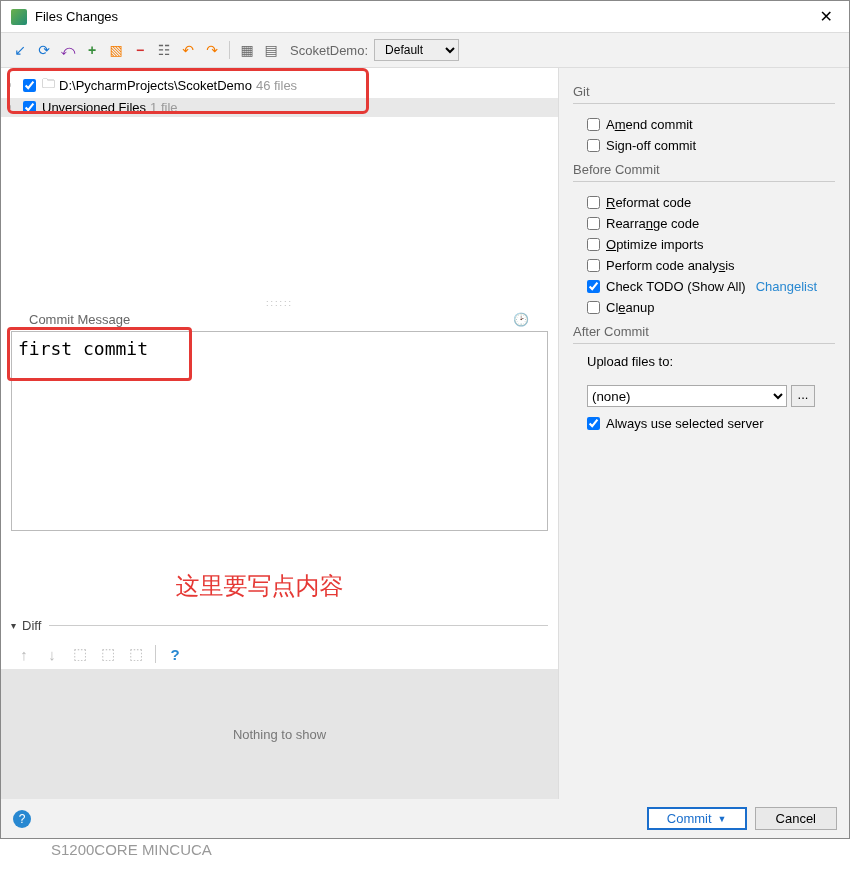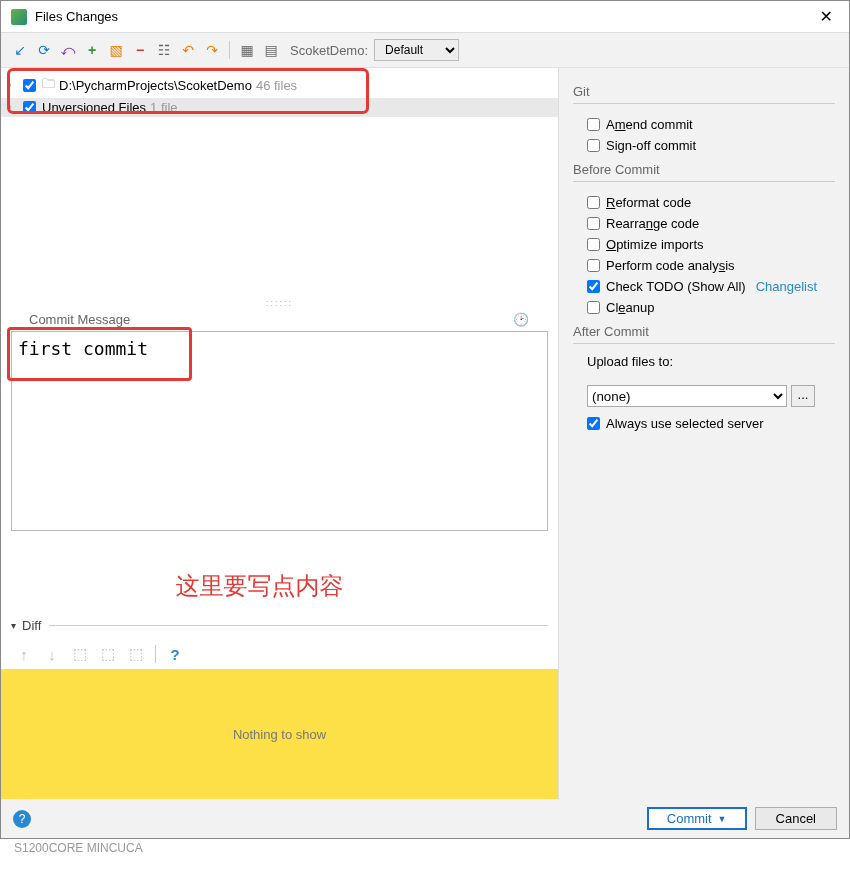--- a/index.html
+++ b/index.html
@@ -34,38 +34,38 @@
   .msg-head .hist { color:#999; cursor:pointer; }
   .msg-area { padding:0 10px 10px 10px; position:relative; }
   .msg-area textarea { width:100%; height:200px; border:1px solid #bbb; resize:none; padding:6px; font-family: Consolas, monospace; font-size:18px; }
   .red-msg-box { position:absolute; top:-4px; left:6px; width:185px; height:54px; border:3px solid #e53935; border-radius:4px; pointer-events:none; }
   .annotation { color:#e53935; font-size:24px; font-weight:500; margin-top:36px; text-align:center; margin-left:-40px;}
   .diff-head { display:flex; align-items:center; padding:6px 10px; color:#444; }
   .diff-head .chev { margin-right:6px; font-size:10px; }
   .diff-toolbar { display:flex; gap:10px; padding:6px 14px; align-items:center; }
   .diff-toolbar .di { width:18px; height:18px; color:#bbb; display:flex; align-items:center; justify-content:center; font-size:15px; }
   .diff-toolbar .qm { color:#2888d1; font-weight:bold; }
-  .diff-body { height:130px; display:flex; align-items:center; justify-content:center; color:#777; background:#fde047; }
+  .diff-body { height:130px; display:flex; align-items:center; justify-content:center; color:#777; background:#e5e5e5; }
   .buttons { display:flex; align-items:center; padding:8px 12px; gap:8px; background:#f2f2f2; }
   .buttons .help { width:18px; height:18px; border-radius:50%; background:#2888d1; color:#fff; font-size:12px; display:flex; align-items:center; justify-content:center; cursor:pointer; }
   .buttons .spacer { flex:1; }
   .btn { border:1px solid #adadad; background:#e9e9e9; padding:3px 20px; cursor:pointer; font-size:13px; }
   .btn.primary { border:2px solid #1a6ecc; color:#1a6ecc; background:#fff; padding:2px 18px; display:flex; align-items:center; gap:6px; }
   .btn.primary .dd { color:#1a6ecc; font-size:9px; }
   .right .section { color:#666; border-bottom:1px solid #ccc; padding-bottom:4px; margin-bottom:10px; margin-top:6px; }
   .right .row { display:flex; align-items:center; gap:6px; padding:3px 0 3px 14px; font-size:13px; }
   .right .row input[type=checkbox] { margin:0; }
   .right .row label u { text-decoration:underline; }
   .right .author-row { display:flex; align-items:center; gap:8px; padding-left:14px; margin-bottom:8px; }
   .right .author-row input[type=text] { flex:1; border:1px solid #bbb; height:22px; padding:0 4px; }
   .right .configure { color:#2888d1; cursor:pointer; margin-left:4px; }
   .right select { width:200px; border:1px solid #aaa; height:22px; background:#fff; }
   .right .upload-row { display:flex; gap:4px; align-items:center; padding-left:14px; }
   .right .browse { width:24px; height:22px; border:1px solid #aaa; background:#eee; cursor:pointer; text-align:center; line-height:18px; }
-  .blurline { color:#999; font-size:12px; padding:2px 14px; background:#fff;}
+  .blurline { color:#999; font-size:15px; padding:2px 43px; background:#fff;margin-left:8px;}
 </style>
 </head>
 <body>
 
 <div class="dialog">
   <div class="titlebar">
     <div class="icon"></div>
     <div class="title">Files Changes</div>
     <div class="close">✕</div>
   </div>

